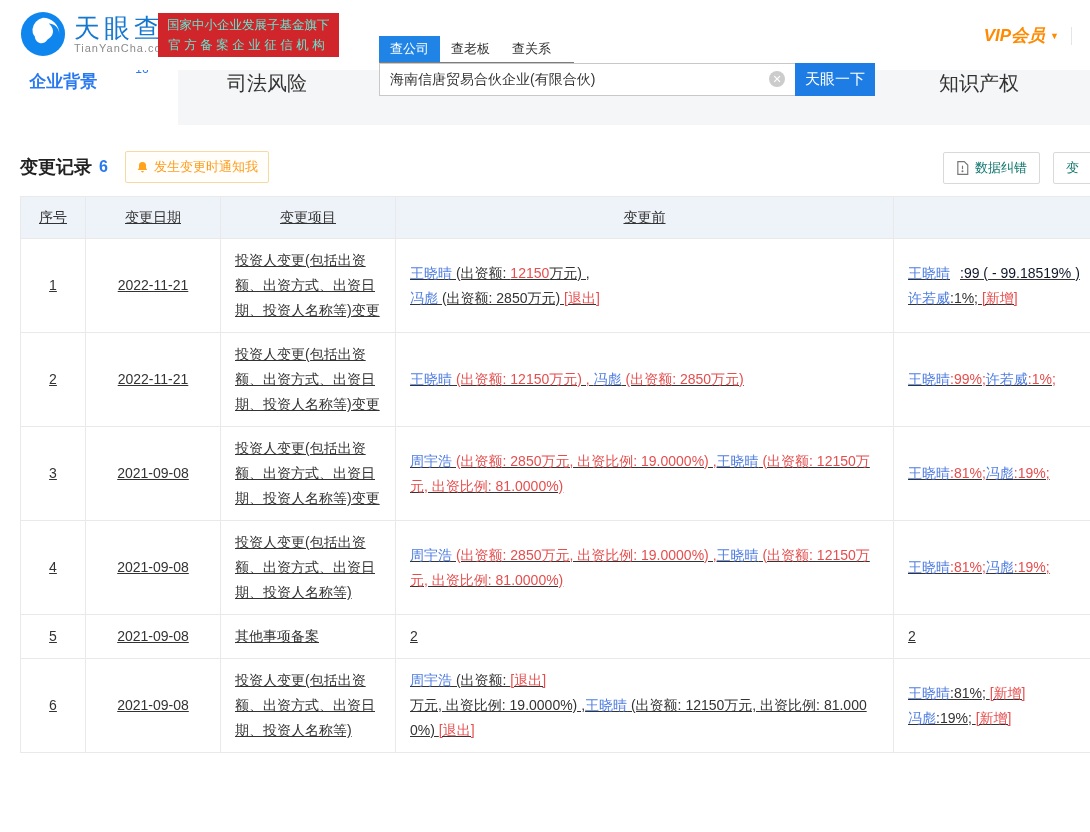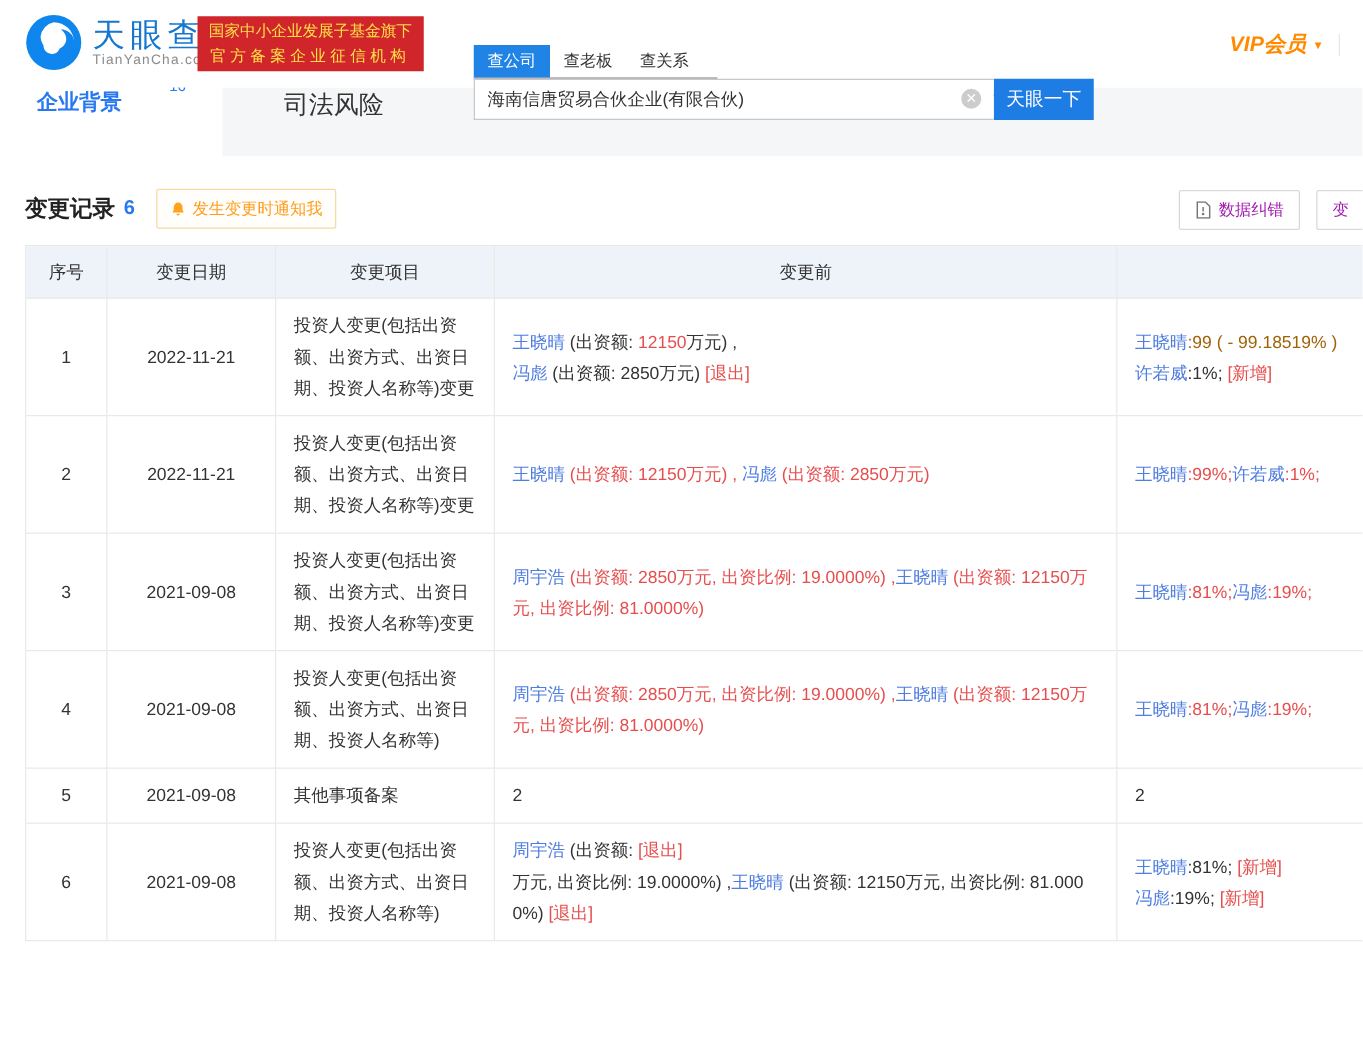--- a/index.html
+++ b/index.html
@@ -7,21 +7,21 @@
     font-family:"Liberation Sans","DejaVu Sans",sans-serif; color:#333; }
   body { position:relative; }
 
   
   .top-header { height:70px; position:relative; background:#fff; }
   .logo-wrap { position:absolute; left:20px; top:11px; display:flex; align-items:center; }
   .logo-icon { width:46px; height:46px; }
   .logo-text { margin-left:8px; }
   .logo-title { font-size:26px; font-weight:normal; color:#1577cf; letter-spacing:4px; line-height:28px; }
   .logo-sub { font-size:11px; color:#8b8b8b; letter-spacing:1px; }
-  .gov-badge { position:absolute; left:158px; top:13px; background:#d0262b; color:#fde047;
+  .gov-badge { position:absolute; left:158px; top:13px; background:#d0262b; color:#5eead4;
     font-size:12.5px; line-height:20px; padding:2px 9px; text-align:center; }
   .gov-badge .l2 { letter-spacing:3.5px; }
 
   .search-area { position:absolute; left:379px; top:4px; }
   .search-tabs { display:inline-flex; align-items:flex-end; border-bottom:1px solid #7d7d7d; padding-right:12px;margin-top:32px; }
   .search-tab { font-size:13px; color:#333; padding:4px 11px; cursor:pointer; }
   .search-tab.active { background:#2083e6; color:#fff; }
   .search-row { display:flex; margin-top:0; }
   .search-input-wrap { position:relative; }
   .search-input { width:416px; height:33px; border:1px solid #c8c8c8; border-right:none;
@@ -50,26 +50,26 @@
   
   .section-header { position:relative; padding:26px 20px 13px; }
   .title-row { display:flex; align-items:center; }
   .section-title { font-size:18px; font-weight:bold; color:#222; }
   .section-count { font-size:16px; font-weight:bold; color:#2878f0; margin-left:7px; }
   .notify-btn { margin-left:17px; display:inline-flex; align-items:center; gap:5px;
     border:1px solid #f6d9a4; background:#fffefb; color:#ff9c1b; font-size:13px;
     padding:6px 10px; border-radius:2px; cursor:pointer; font-family:inherit; }
   .section-actions { position:absolute; left:943px; top:27px; display:flex; gap:13px; }
   .plain-btn { display:inline-flex; align-items:center; gap:6px; border:1px solid #d9d9d9;
-    background:#fff; color:#a21caf; font-size:13px; padding:6px 12px; border-radius:2px;
+    background:#fff; color:#0f766e; font-size:13px; padding:6px 12px; border-radius:2px;
     cursor:pointer; white-space:nowrap; font-family:inherit; }
   .plain-btn.truncated { min-width:110px; justify-content:flex-start; }
 
   
-  .table-wrap { margin:0 0 0 20px; }
+  .table-wrap { margin:0 0 0 20px;text-decoration:underline; }
   table { border-collapse:collapse; table-layout:fixed; width:1375px; }
   th { background:#eef3fa; border:1px solid #e9e9e9; font-weight:normal; font-size:14px;
     color:#333; height:42px; text-align:center; }
   td { border:1px solid #e9e9e9; font-size:14px; color:#333; padding:9px 14px;
     line-height:25px; vertical-align:middle; word-break:break-all; }
   td.center { text-align:center; }
   col.c-no { width:65px; } col.c-date { width:135px; } col.c-item { width:175px; }
   col.c-before { width:498px; } col.c-after { width:502px; }
   .seg { }
   .seg-blue { cursor:pointer; }
@@ -127,20 +127,23 @@
   </div>
   <div class="nav-tab">
     <span class="nav-label">公司发展</span>
   </div>
   <div class="nav-tab">
     <span class="nav-label">经营风险</span>
   </div>
   <div class="nav-tab">
     <span class="nav-label">天眼一下</span>
     <span class="nav-count gray">999+</span>
+  </div>
+  <div class="nav-tab">
+    <span class="nav-label">知识产权</span>
   </div>
 </div>
 
 <div class="section-header">
   <div class="title-row">
     <span class="section-title">变更记录</span>
     <span class="section-count">6</span>
     <button class="notify-btn">
       <svg width="13" height="13" viewBox="0 0 24 24" fill="#ffa21c">
         <path d="M12 2a6.5 6.5 0 0 0-6.5 6.5V13l-2 3.5h17L18.5 13V8.5A6.5 6.5 0 0 0 12 2z"></path>
@@ -181,21 +184,21 @@
         <th>变更前</th>
         <th>变更后</th>
       </tr>
     </thead>
     <tbody>
         <tr>
           <td class="center">1</td>
           <td class="center">2022-11-21</td>
           <td>投资人变更(包括出资额、出资方式、出资日期、投资人名称等)变更</td>
           <td><span class="seg seg-blue" style="color: rgb(79, 125, 224);">王晓晴</span><span class="seg seg-dark" style="color: rgb(51, 51, 51);"> (出资额: </span><span class="seg seg-red" style="color: rgb(230, 78, 78);">12150</span><span class="seg seg-dark" style="color: rgb(51, 51, 51);">万元) ,</span><br><span class="seg seg-blue" style="color: rgb(79, 125, 224);">冯彪</span><span class="seg seg-dark" style="color: rgb(51, 51, 51);"> (出资额: 2850万元) </span><span class="seg seg-red" style="color: rgb(230, 78, 78);">[退出]</span></td>
-          <td><span class="seg seg-blue" style="color: rgb(79, 125, 224);">王晓晴</span><span class="seg seg-green" style="color: #a16207;">:99 ( - 99.18519% )</span><br><span class="seg seg-blue" style="color: rgb(79, 125, 224);">许若威</span><span class="seg seg-dark" style="color: rgb(51, 51, 51);">:1%; </span><span class="seg seg-red" style="color: rgb(230, 78, 78);">[新增]</span></td>
+          <td><span class="seg seg-blue" style="color: rgb(79, 125, 224);">王晓晴</span><span class="seg seg-green" style="color: #0f172a; margin-left: 10px;">:99 ( - 99.18519% )</span><br><span class="seg seg-blue" style="color: rgb(79, 125, 224);">许若威</span><span class="seg seg-dark" style="color: rgb(51, 51, 51);">:1%; </span><span class="seg seg-red" style="color: rgb(230, 78, 78);">[新增]</span></td>
         </tr>
         <tr>
           <td class="center">2</td>
           <td class="center">2022-11-21</td>
           <td>投资人变更(包括出资额、出资方式、出资日期、投资人名称等)变更</td>
           <td><span class="seg seg-blue" style="color: rgb(79, 125, 224);">王晓晴</span><span class="seg seg-red" style="color: rgb(230, 78, 78);"> (出资额: 12150万元) , </span><span class="seg seg-blue" style="color: rgb(79, 125, 224);">冯彪</span><span class="seg seg-red" style="color: rgb(230, 78, 78);"> (出资额: 2850万元)</span></td>
           <td><span class="seg seg-blue" style="color: rgb(79, 125, 224);">王晓晴</span><span class="seg seg-red" style="color: rgb(230, 78, 78);">:99%;</span><span class="seg seg-blue" style="color: rgb(79, 125, 224);">许若威</span><span class="seg seg-red" style="color: rgb(230, 78, 78);">:1%;</span></td>
         </tr>
         <tr>
           <td class="center">3</td>

